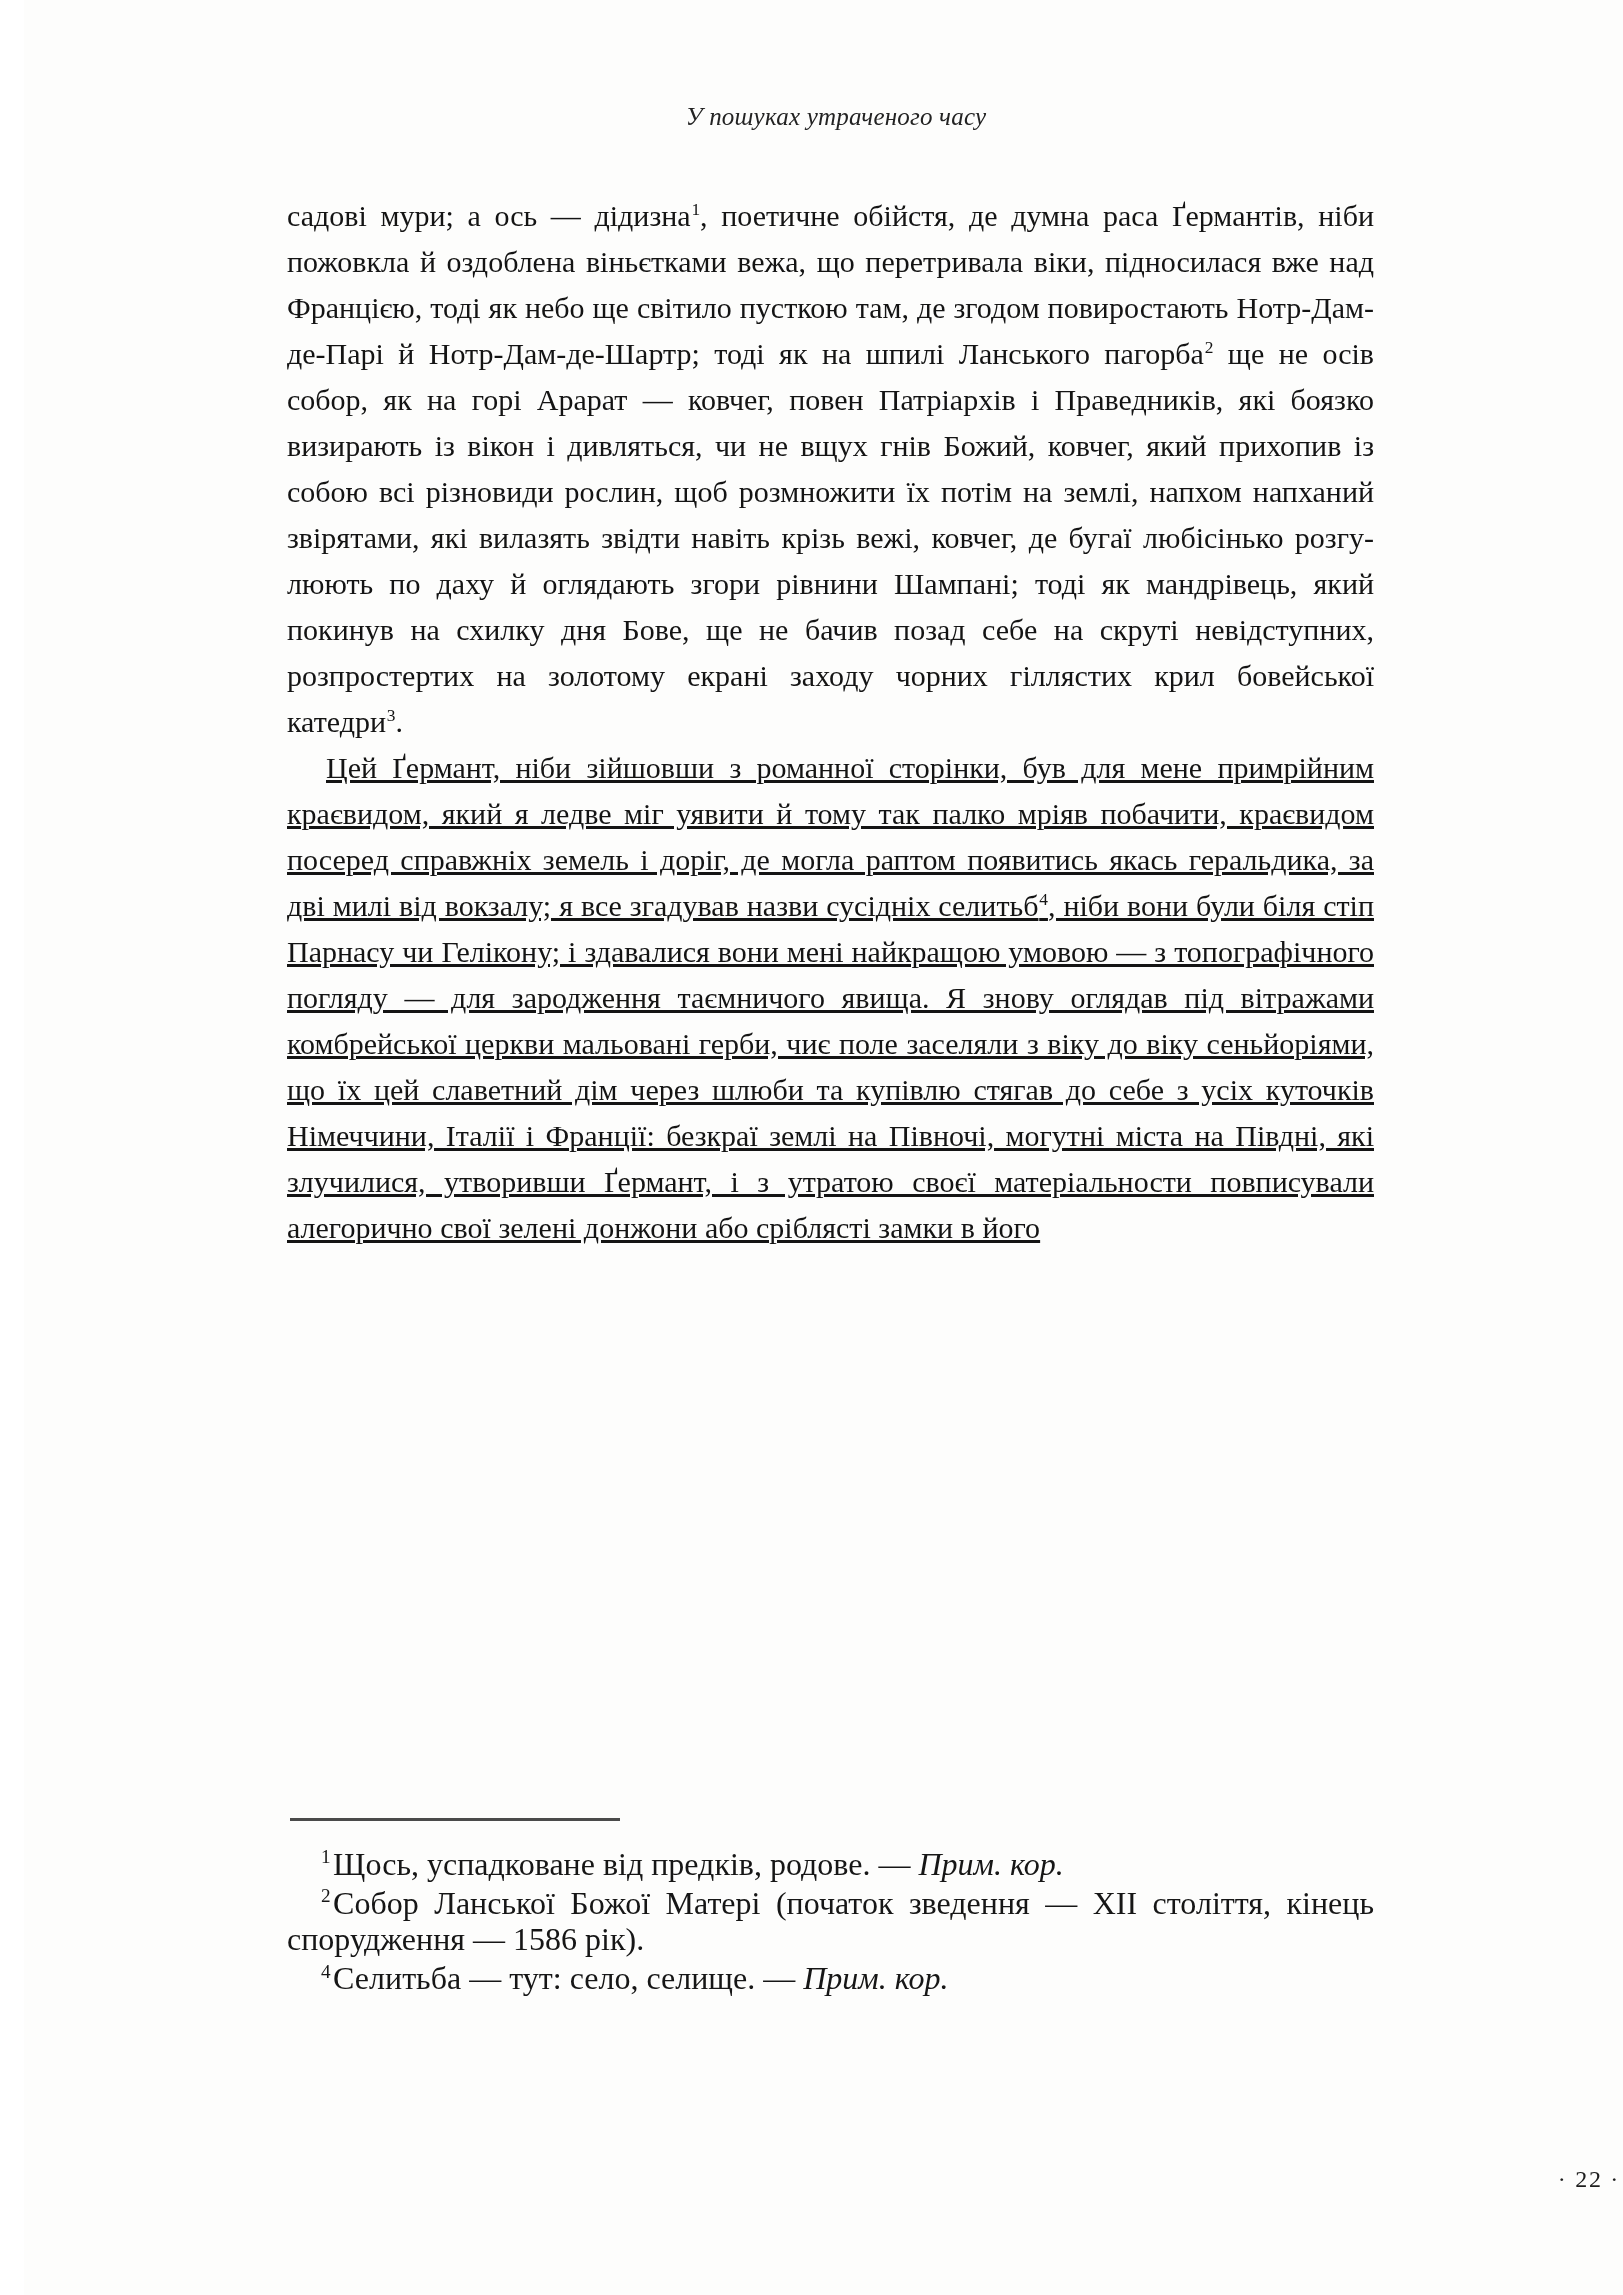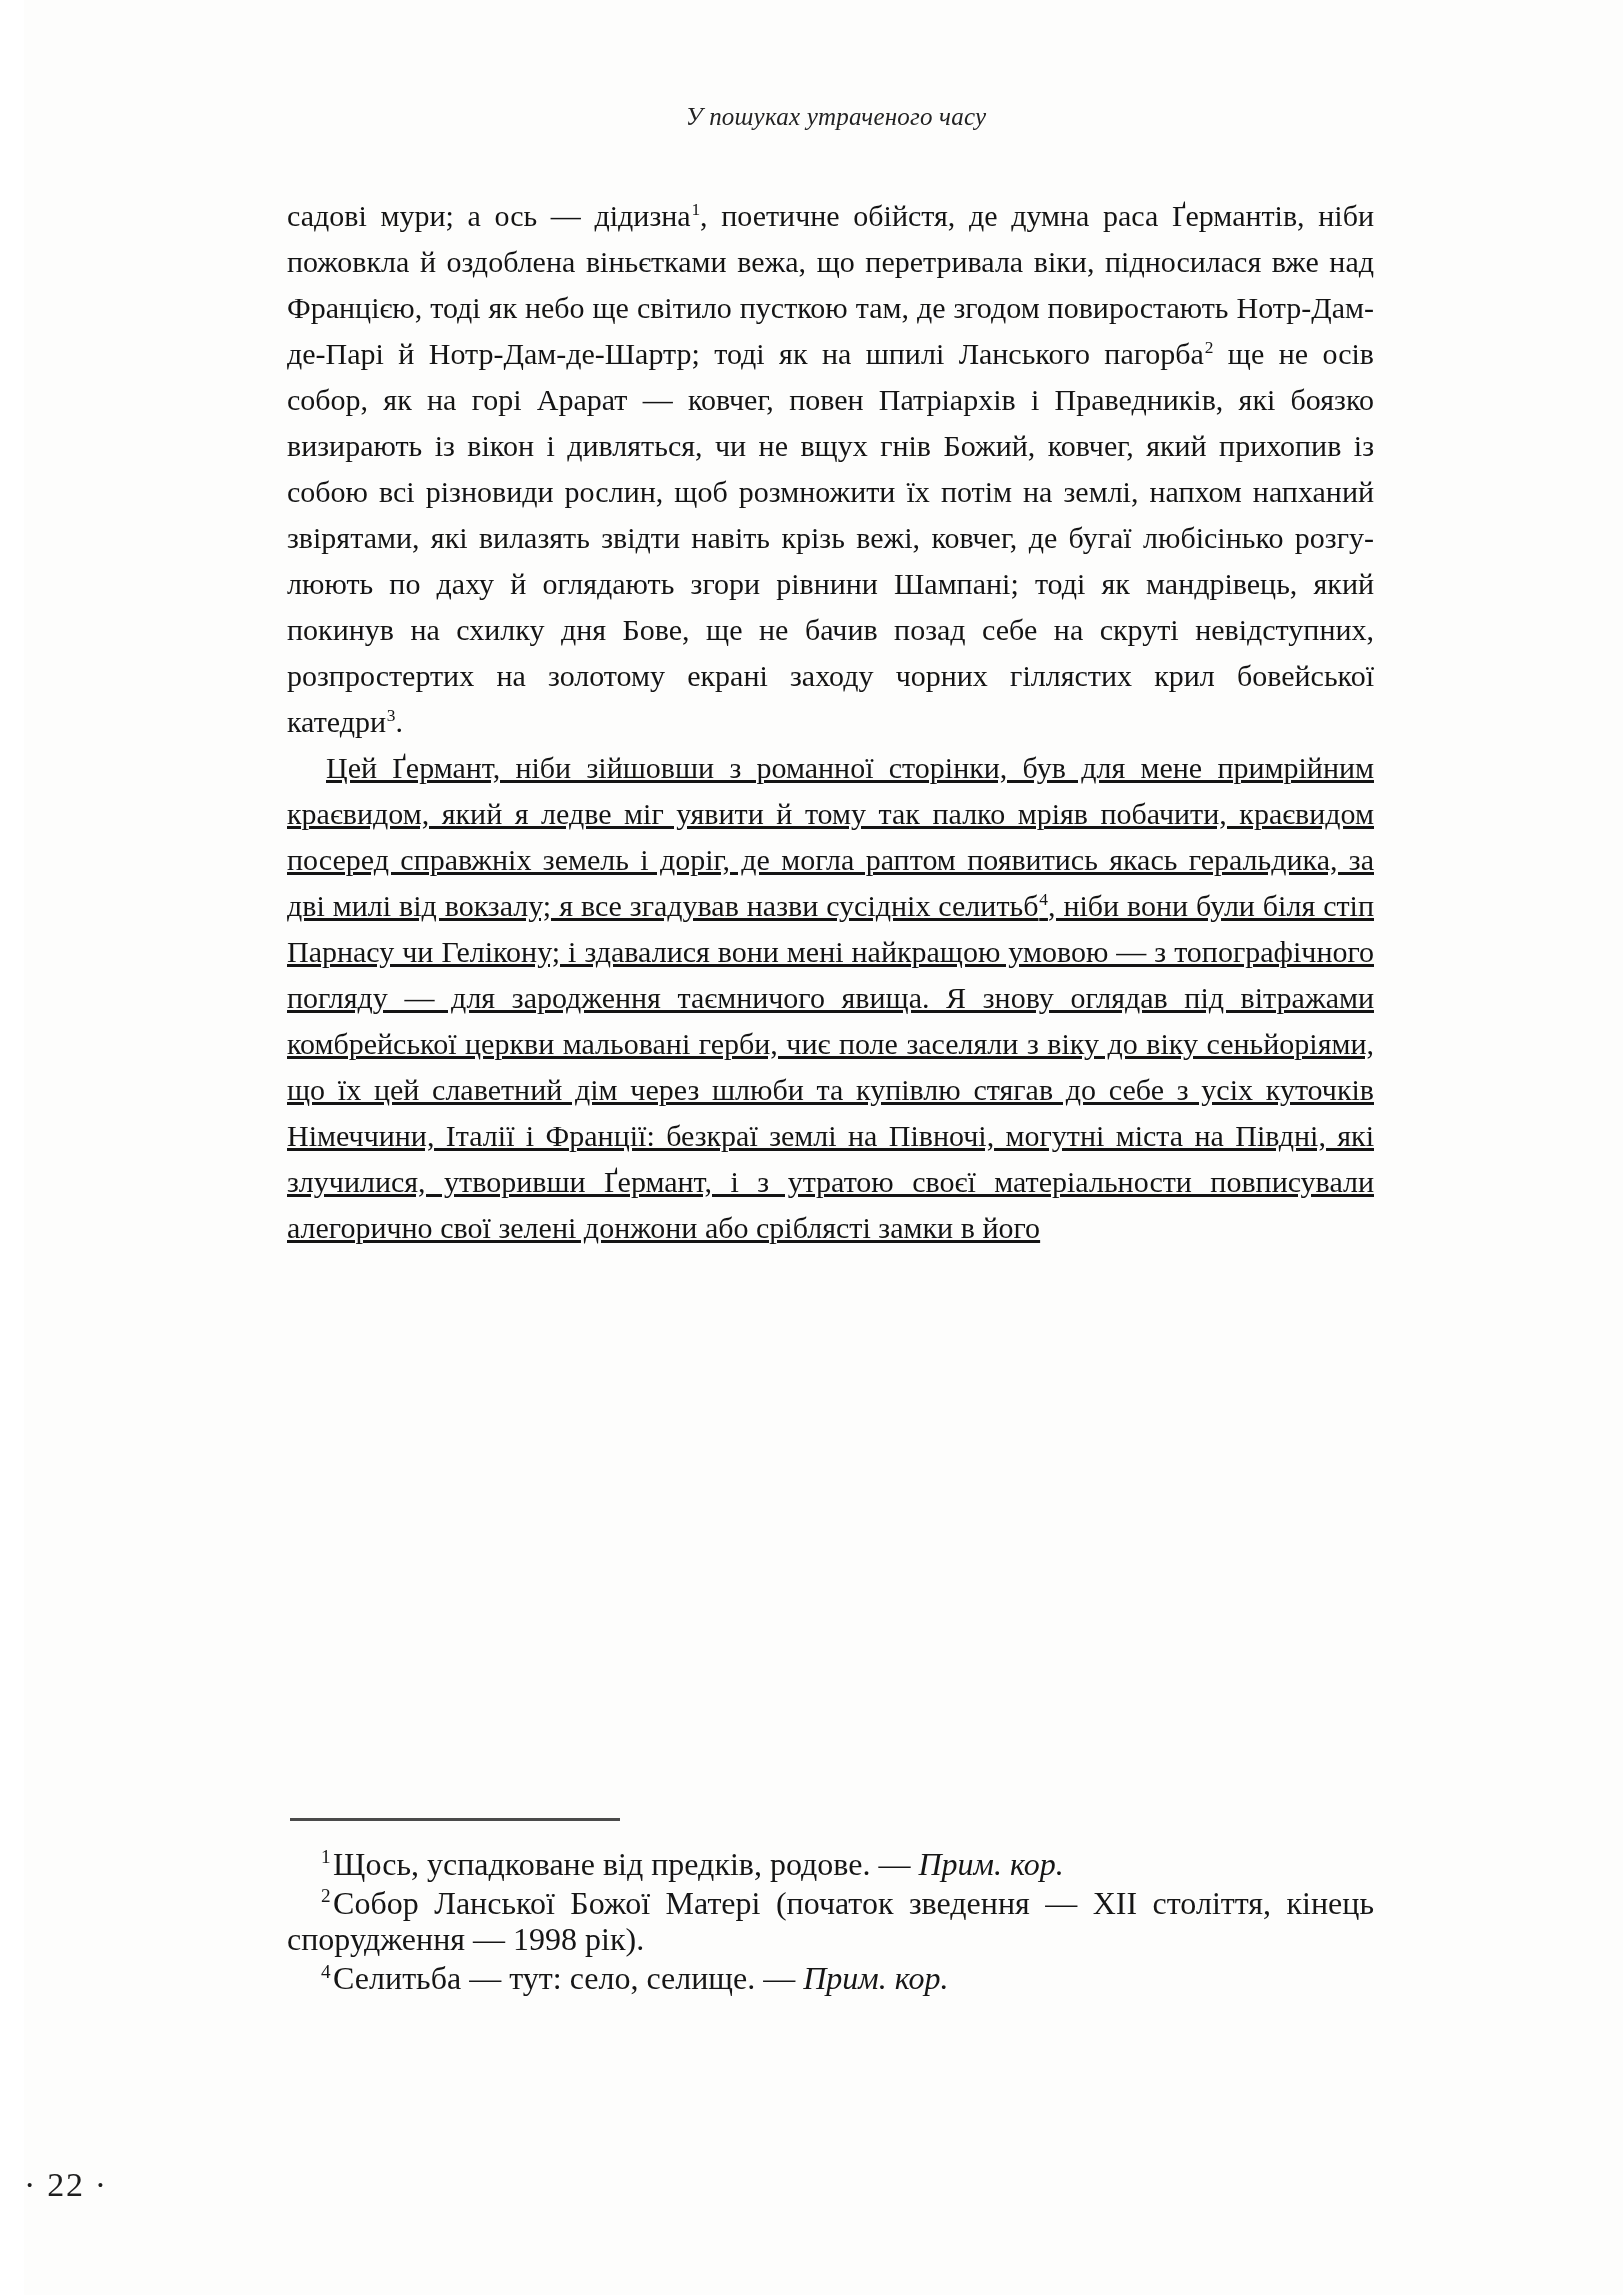--- a/index.html
+++ b/index.html
@@ -95,22 +95,22 @@
   .fn i, .fn .ital {
     font-style: italic;
   }
 
   
   .folio {
     position: absolute;
     left: 0;
     top: 2166px;
     width: 1596px;
-    text-align: left;
-    font-size: 34px;
+    text-align: right;
+    font-size: 24px;
     color: #1d1d1d;
     letter-spacing: 1.7px;
   }
 </style>
 </head>
 <body>
 
 <div class="page">
 
   <div class="running-head">У пошуках утраченого часу</div>
@@ -129,21 +129,21 @@
 
   <div class="footnotes">
 
     <div class="fn-rule"></div>
 
     <p class="fn">
       <sup>1</sup><span>Щось, успадковане від предків, родове. — </span><i class="ital">Прим. кор.</i>
     </p>
 
     <p class="fn">
-      <sup>2</sup><span>Собор Ланської Божої Матері (початок зведення — XII століття, кі­нець спорудження — 1998 рік).</span>
+      <sup>2</sup><span>Собор Ланської Божої Матері (початок зведення — XII століття, кі­нець спорудження — 1586 рік).</span>
     </p>
 
 
     <p class="fn">
       <sup>4</sup><span>Селитьба — тут: село, селище. — </span><i class="ital">Прим. кор.</i>
     </p>
 
   </div>
 
   <div class="folio">· 22 ·</div>

